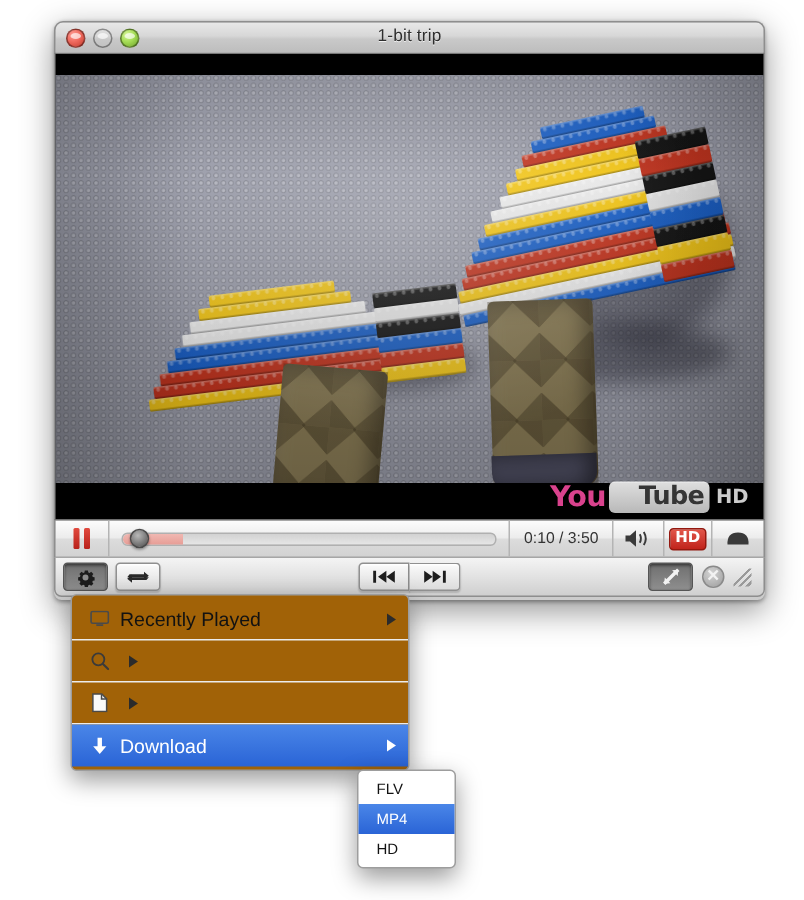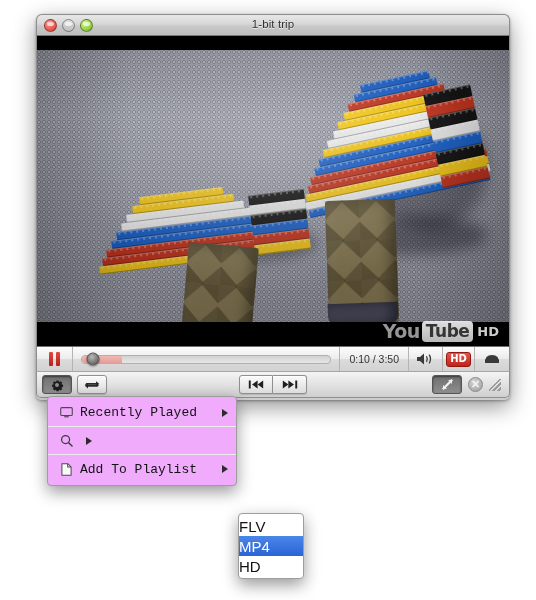--- a/index.html
+++ b/index.html
@@ -151,32 +151,32 @@
     bottom: 4px;
     display: flex;
     align-items: center;
     gap: 2px;
     opacity: 0.92;
   }
   .yt-you {
     font-family: "DejaVu Sans", sans-serif;
     font-weight: bold;
     font-size: 19px;
-    color: #a3a3a3;
+    color: #ec4899;
     letter-spacing: -0.5px;
     text-shadow: 0 1px 2px rgba(0,0,0,0.9);
   }
   .yt-tube {
     font-family: "DejaVu Sans", sans-serif;
     font-weight: bold;
     font-size: 17px;
     color: #3a3a3a;
     background: linear-gradient(to bottom, #f2f2f2, #c9c9c9);
     border-radius: 4px;
-    padding: 0px 4px 1px 4px;
+    padding: 0px 4px 1px 20px;
     letter-spacing: -0.5px;
     text-align: right;
   }
   .yt-hd {
     font-family: "DejaVu Sans", sans-serif;
     font-weight: bold;
     font-size: 13px;
     color: #dedede;
     margin-left: 2px;
     text-shadow: 0 1px 2px rgba(0,0,0,0.9);
@@ -328,28 +328,27 @@
       linear-gradient(135deg, rgba(0,0,0,0) 42%, #9a9a9a 42%, #9a9a9a 52%, rgba(0,0,0,0) 52%),
       linear-gradient(135deg, rgba(0,0,0,0) 62%, #9a9a9a 62%, #9a9a9a 72%, rgba(0,0,0,0) 72%),
       linear-gradient(135deg, rgba(0,0,0,0) 82%, #9a9a9a 82%, #9a9a9a 92%, rgba(0,0,0,0) 92%);
   }
 
   
   .menu {
     position: absolute;
     left: 47px;
     top: 396px;
-    width: 190px;
-    background: #f0abfc;
+    width: 226px;
+    background: #a16207;
     border: 1px solid #9d9d9d;
     border-radius: 4px;
     box-shadow: 0 6px 16px rgba(0,0,0,0.40);
     padding: 2px 0;
     box-sizing: border-box;
-    font-family: Liberation Mono, monospace;
   }
   .menu-item {
     position: relative;
     height: 28px;
     display: flex;
     align-items: center;
     padding: 0 8px 0 10px;
     font-size: 13px;
     color: #121212;
     border-bottom: 1px solid #ececec;
@@ -389,21 +388,22 @@
     border: 1px solid #9d9d9d;
     border-radius: 4px;
     box-shadow: 0 6px 16px rgba(0,0,0,0.40);
     padding: 2px 0;
     box-sizing: border-box;
   }
   .submenu-item {
     height: 20px;
     display: flex;
     align-items: center;
-    font-size: 15px;
+    padding-left: 12px;
+    font-size: 10px;
     color: #121212;
     box-sizing: border-box;
   }
   .submenu-item.selected {
     background: linear-gradient(to bottom, #4a86e8 0%, #2a64d6 100%);
     color: #ffffff;
   }
 </style>
 </head>
 <body>
@@ -605,25 +605,34 @@
       <span class="mi-arrow"></span>
     </div>
 
     <div class="menu-item">
       <span class="mi-icon">
         <svg width="11" height="13" viewBox="0 0 12 14">
           <path d="M1 0.7 h6.5 L11 4.2 V13.3 H1 Z" fill="#fafafa" stroke="#4a4a4a" stroke-width="1.1"></path>
           <path d="M7.3 0.9 V4.3 H10.9" fill="none" stroke="#4a4a4a" stroke-width="1.1"></path>
         </svg>
       </span>
-      <span class="mi-label">Add To Playlist</span>
       <span class="mi-arrow"></span>
     </div>
 
 
+    <div class="menu-item selected">
+      <span class="mi-icon">
+        <svg width="11" height="13" viewBox="0 0 12 14">
+          <rect x="4.4" y="0.8" width="3.2" height="7" fill="#ffffff"></rect>
+          <path d="M1.2 7 L6 12.6 L10.8 7 Z" fill="#ffffff"></path>
+        </svg>
+      </span>
+      <span class="mi-label">Download</span>
+      <span class="mi-arrow"></span>
+    </div>
   </div>
 
   <div class="submenu">
     <div class="submenu-item">FLV</div>
     <div class="submenu-item selected">MP4</div>
     <div class="submenu-item">HD</div>
   </div>
 
 </div>
 

